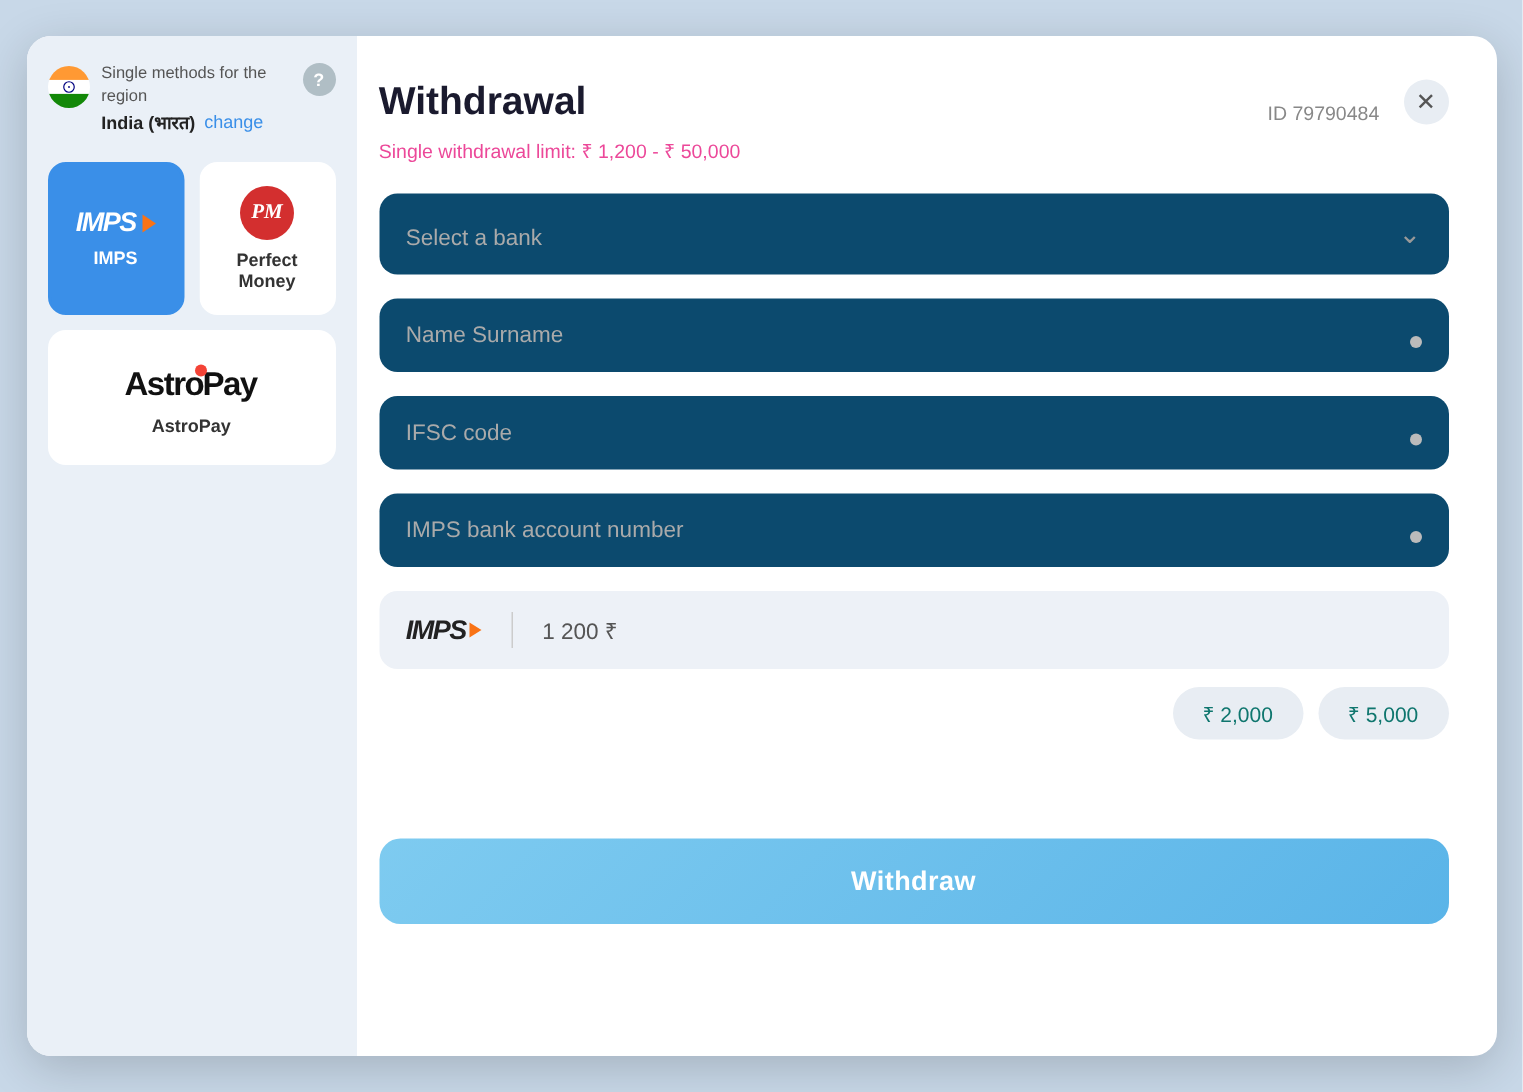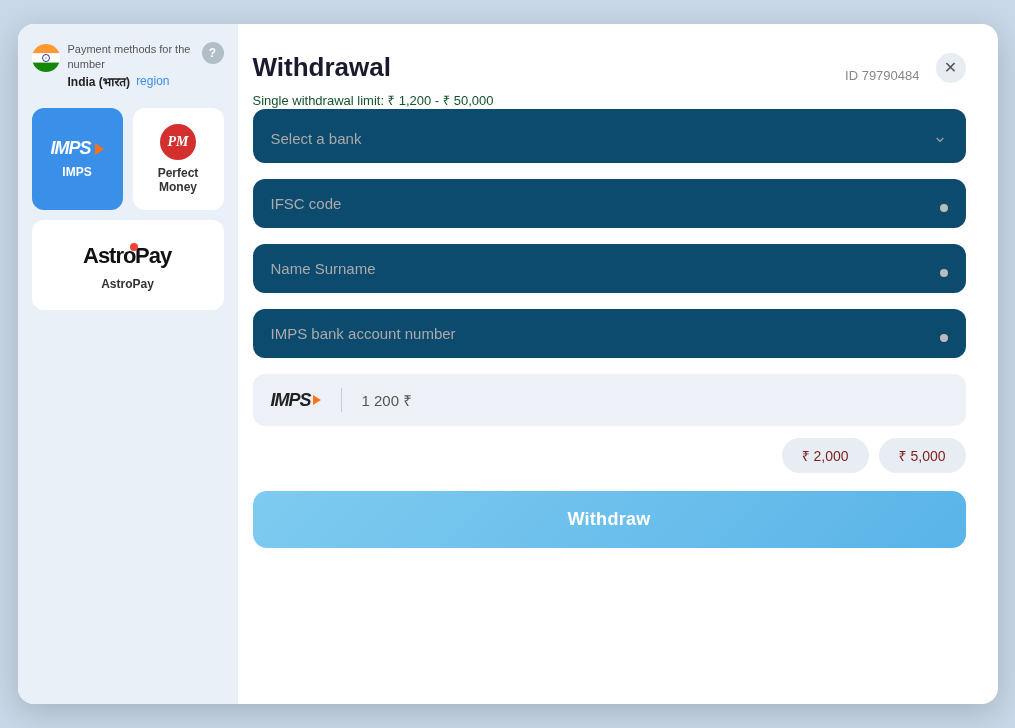--- a/index.html
+++ b/index.html
@@ -165,21 +165,22 @@
       border: none;
       cursor: pointer;
       display: flex;
       align-items: center;
       justify-content: center;
       font-size: 16px;
       color: #555;
     }
     .limit-text {
       font-size: 13px;
-      color: #14532d;
+      color: #ec4899;
+      margin-bottom: 20px;
     }
     .form-field {
       background: #0c4a6e;
       border-radius: 12px;
       padding: 16px 18px;
       margin-bottom: 16px;
       display: flex;
       align-items: flex-end;
       justify-content: space-between;
       cursor: pointer;
@@ -222,34 +223,35 @@
       justify-content: flex-end;
       gap: 10px;
       margin-bottom: 18px;
     }
     .quick-amount-btn {
       background: #e8edf3;
       border: none;
       border-radius: 20px;
       padding: 8px 20px;
       font-size: 14px;
-      color: #7f1d1d;
+      color: #0f766e;
       cursor: pointer;
     }
     .withdraw-btn {
       background: linear-gradient(135deg, #7ecbf0 0%, #5ab4e8 100%);
       border: none;
       border-radius: 14px;
       padding: 18px;
       font-size: 18px;
       font-weight: 600;
       color: #fff;
       cursor: pointer;
       width: 100%;
       letter-spacing: 0.3px;
+      margin-top: 48px;
     }
     
     .imps-text-logo {
       font-style: italic;
       font-weight: 900;
       font-size: 18px;
       color: #222;
       letter-spacing: -1px;
     }
     .orange-arrow {
@@ -274,24 +276,24 @@
       <div class="india-flag">
         <svg viewBox="0 0 28 28" width="28" height="28">
           <rect x="0" y="0" width="28" height="9.3" fill="#FF9933"></rect>
           <rect x="0" y="9.3" width="28" height="9.3" fill="#ffffff"></rect>
           <rect x="0" y="18.6" width="28" height="9.4" fill="#138808"></rect>
           <circle cx="14" cy="14" r="3.5" fill="none" stroke="#000080" stroke-width="0.8"></circle>
           <circle cx="14" cy="14" r="0.6" fill="#000080"></circle>
         </svg>
       </div>
       <div>
-        <div class="region-text">Payment methods for the number</div>
+        <div class="region-text">Single methods for the region</div>
         <div style="display:flex;gap:6px;align-items:center;">
           <span class="region-name">India (भारत)</span>
-          <span class="region-change">region</span>
+          <span class="region-change">change</span>
         </div>
       </div>
       <div class="help-icon">?</div>
     </div>
 
     <div class="payment-methods">
 
       <div class="method-card active">
         <div class="imps-logo">
           <span style="font-style:italic;font-weight:900;font-size:18px;color:#fff;letter-spacing:-1px;">IMPS</span>
@@ -330,26 +332,26 @@
     </div>
 
     <div class="limit-text">Single withdrawal limit: ₹ 1,200 - ₹ 50,000</div>
 
     <div class="form-field">
       <span class="form-field-text">Select a bank</span>
       <span class="form-field-chevron">⌄</span>
     </div>
 
     <div class="form-field">
+      <span class="form-field-text">Name Surname</span>
+      <span class="form-field-dot"></span>
+    </div>
+
+    <div class="form-field">
       <span class="form-field-text">IFSC code</span>
-      <span class="form-field-dot"></span>
-    </div>
-
-    <div class="form-field">
-      <span class="form-field-text">Name Surname</span>
       <span class="form-field-dot"></span>
     </div>
 
     <div class="form-field">
       <span class="form-field-text">IMPS bank account number</span>
       <span class="form-field-dot"></span>
     </div>
 
     <div class="amount-field">
       <div style="display:flex;align-items:center;">

